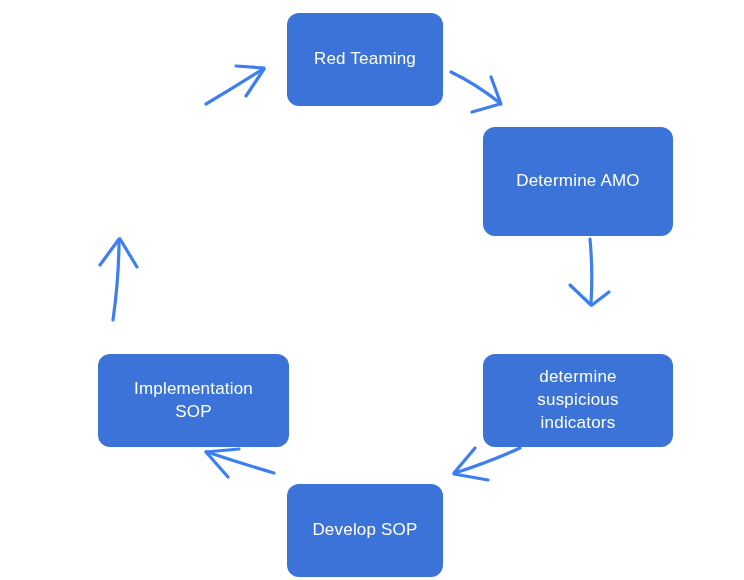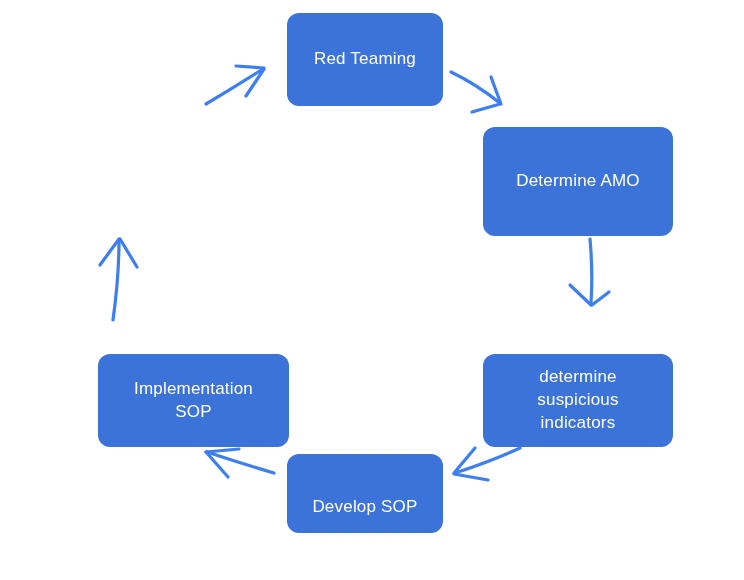--- a/index.html
+++ b/index.html
@@ -34,21 +34,21 @@
     border-radius: 12px;
     display: flex;
     align-items: center;
     justify-content: center;
     text-align: center;
     color: #ffffff;
     font-size: 17px;
     font-weight: 400;
     line-height: 1.35;
     letter-spacing: 0.2px;
-    padding: 14px 8px;
+    padding: 4px 8px;
     z-index: 2;
   }
   .node-label {
     display: block;
     white-space: pre-line;
   }
 </style>
 </head>
 <body>
 
@@ -103,21 +103,21 @@
   <div class="node-box" style="left:483px; top:127px; width:190px; height:109px;">
     <span class="node-label">Determine AMO</span>
   </div>
 
   <div class="node-box" style="left:483px; top:354px; width:190px; height:93px;">
     <span class="node-label">determine
 suspicious
 indicators</span>
   </div>
 
-  <div class="node-box" style="left:287px; top:454px; width:156px; height:79px;align-items:flex-end;">
+  <div class="node-box" style="left:287px; top:484px; width:156px; height:93px;">
     <span class="node-label">Develop SOP</span>
   </div>
 
   <div class="node-box" style="left:57px; top:354px; width:191px; height:93px;margin-left:41px;">
     <span class="node-label">Implementation
 SOP</span>
   </div>
 
 
 </div>

